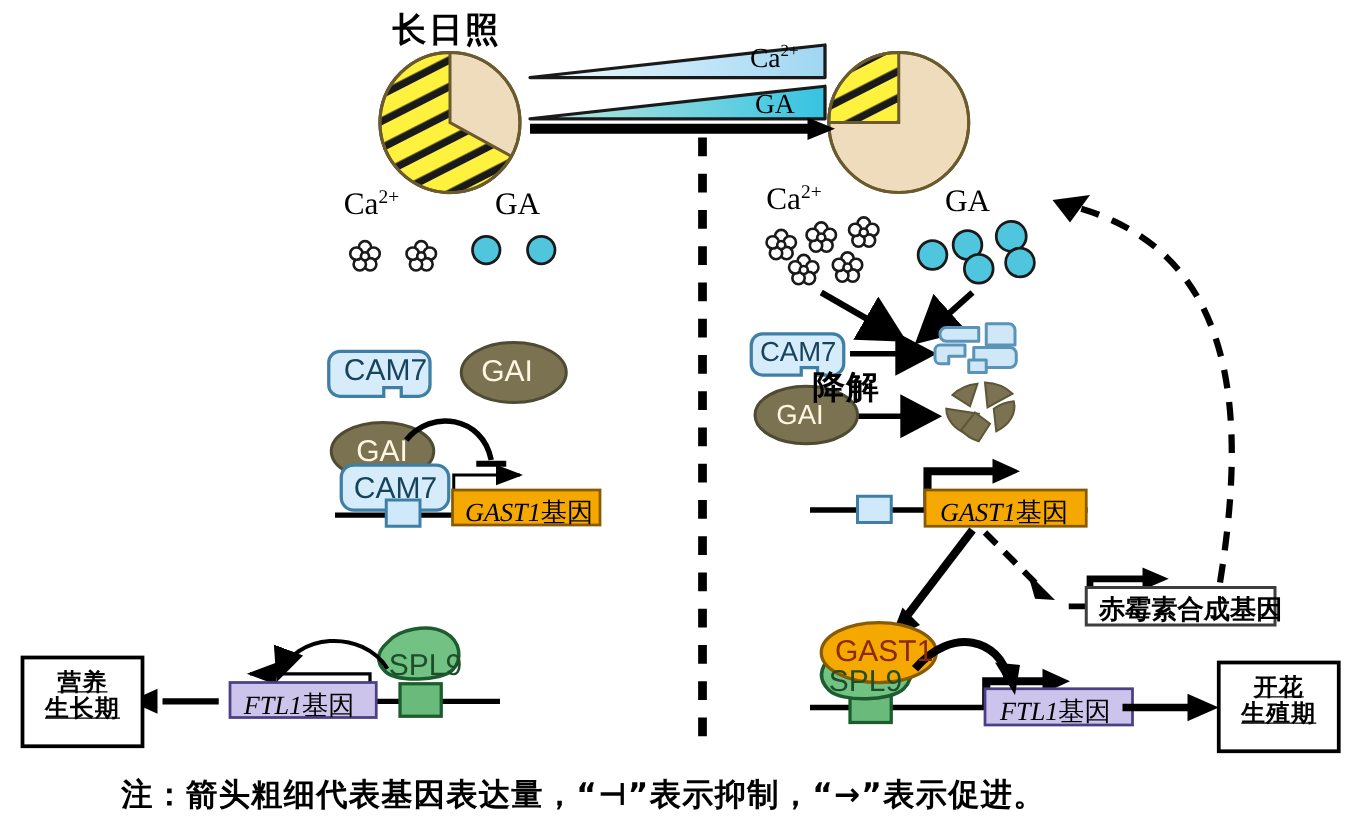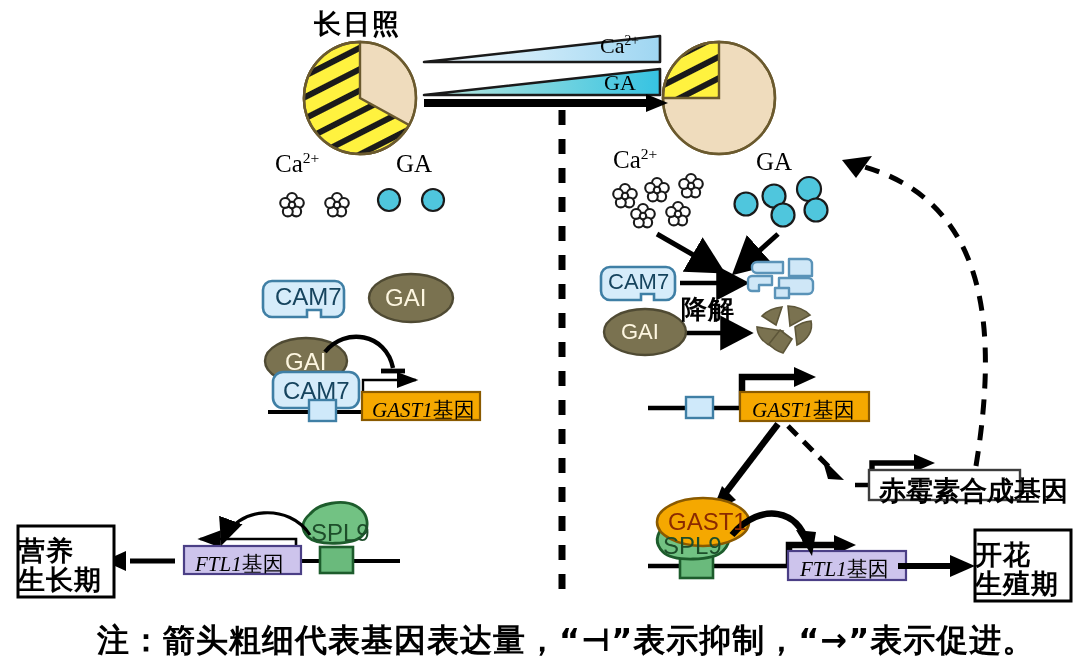--- a/index.html
+++ b/index.html
@@ -11,24 +11,24 @@
   #stage svg{position:absolute;left:0;top:0;}
   .htxt{position:absolute;white-space:nowrap;}
   .cn{font-family:"DejaVu Sans","Liberation Sans",sans-serif;font-weight:700;}
   .sci{font-family:"Liberation Serif","DejaVu Serif",serif;font-weight:400;}
   .lbl-pie{font-size:27px;letter-spacing:2px;}
   .lbl-ion{font-size:25px;}
   .lbl-bar{font-size:22px;}
   .lbl-prot{font-size:24px;}
   .lbl-gene{font-style:italic;font-size:21px;}
   .lbl-gene .cnpart{font-style:normal;font-family:"DejaVu Sans",sans-serif;text-align:right;}
-  .lbl-box{font-size:27px;line-height:1.08;letter-spacing:1px;}
+  .lbl-box{font-size:19px;line-height:1.08;text-align:center;letter-spacing:1px;text-decoration:underline;}
   .lbl-jiang{font-size:26px;letter-spacing:1px;}
-  .lbl-note{font-size:32px;letter-spacing:1px;}
-  .lbl-syn{font-size:27px;letter-spacing:0px;font-family:Liberation Serif, serif;}
+  .lbl-note{font-size:25px;letter-spacing:1px;}
+  .lbl-syn{font-size:21px;letter-spacing:0px;font-family:Liberation Serif, serif;}
   sup{font-size:0.62em;vertical-align:super;}
 </style>
 </head>
 <body>
 
 <div id="stage">
 
   <svg width="1080" height="666" viewBox="0 0 1080 666">
     <defs>
       <marker id="ah" markerWidth="9" markerHeight="9" refX="7" refY="4.5" orient="auto">
@@ -307,21 +307,21 @@
   <div class="htxt sci lbl-ion" style="left:613px;top:145px;">
     <span>Ca</span><sup>2+</sup>
   </div>
   <div class="htxt sci lbl-ion" style="left:756px;top:148px;">GA</div>
 
   <div class="htxt lbl-prot" style="left:275px;top:283px;color:#16445e;">CAM7</div>
   <div class="htxt lbl-prot" style="left:385px;top:284px;color:#fdf6e0;">GAI</div>
 
   <div class="htxt lbl-prot" style="left:608px;top:269px;color:#16445e;font-size:22px;">CAM7</div>
   <div class="htxt lbl-prot" style="left:621px;top:319px;color:#fdf6e0;font-size:22px;">GAI</div>
-  <div class="htxt cn lbl-jiang" style="left:681px;top:292px;">降解</div>
+  <div class="htxt cn lbl-jiang" style="left:650px;top:292px;">降解</div>
 
   <div class="htxt lbl-prot" style="left:285px;top:348px;color:#fdf6e0;">GAI</div>
   <div class="htxt lbl-prot" style="left:283px;top:377px;color:#16445e;">CAM7</div>
 
   <div class="htxt sci lbl-gene" style="left:372px;top:396px;">
     <span>GAST1</span><span class="cnpart">基因</span>
   </div>
   <div class="htxt sci lbl-gene" style="left:752px;top:396px;">
     <span>GAST1</span><span class="cnpart">基因</span>
   </div>

